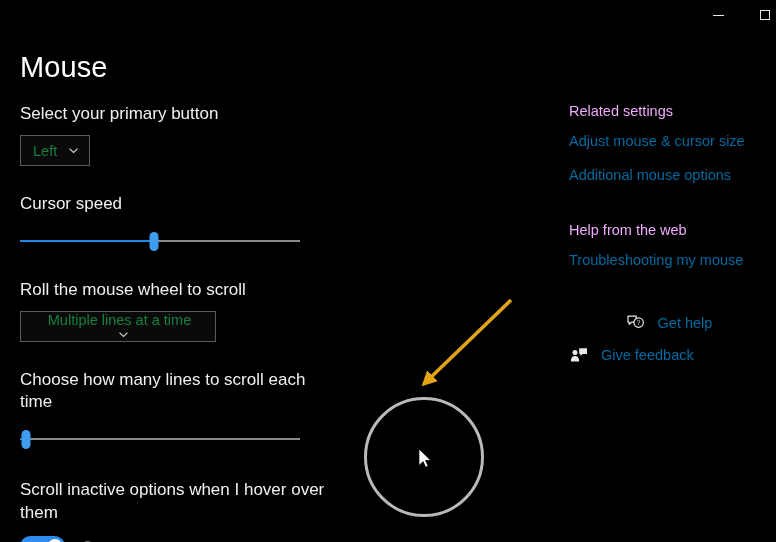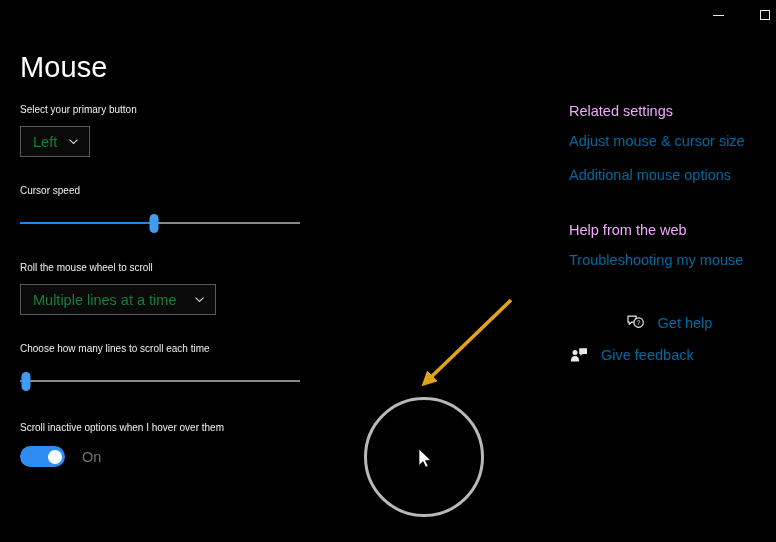--- a/index.html
+++ b/index.html
@@ -67,21 +67,21 @@
   }
 
   
   .settings-col {
     position: absolute;
     left: 20px;
     top: 103px;
     width: 320px;
   }
   .setting-label {
-    font-size: 10px;
+    font-size: 17px;
     font-weight: 400;
     color: #f0f0f0;
     line-height: 1.3;
     margin: 0;
   }
 
   
   .combo {
     margin-top: 10px;
     height: 31px;
@@ -90,21 +90,21 @@
     background: #0a0a0a;
     display: inline-flex;
     align-items: center;
     padding: 0 9px 0 12px;
     cursor: default;
     color: #15803d;
     font-size: 14.5px;
     white-space: nowrap;
   }
   .combo.w-small { width: 70px; }
-  .combo.w-large { width: 196px; }
+  .combo.w-large { width: 196px; flex-direction: column; }
   .combo-value { flex: 1; }
   .chev {
     width: 13px;
     height: 13px;
     margin-left: 8px;
     flex: none;
     display: block;
   }
   .chev svg { display: block; }
 

